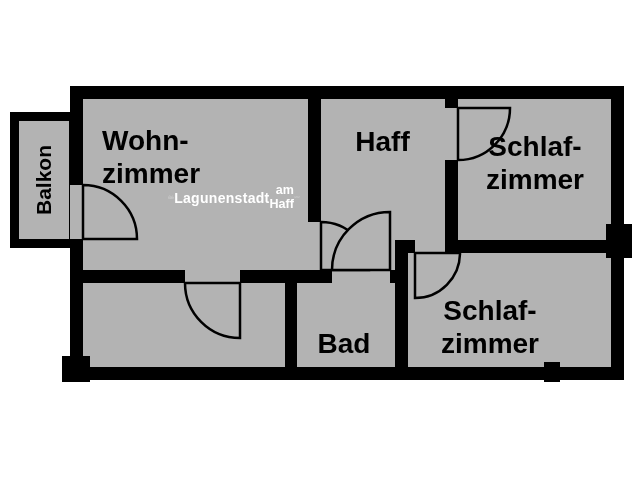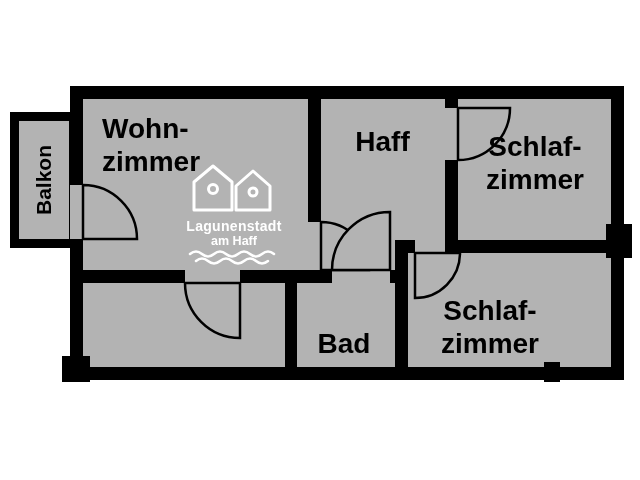--- a/index.html
+++ b/index.html
@@ -43,28 +43,28 @@
     display:flex;align-items:center;justify-content:center;
   }
   #balkon-label span{
     transform:rotate(-90deg);
     font-size:21px;font-weight:bold;color:var(--label-text);
     white-space:nowrap;
   }
   #doors{left:0;top:0;width:640px;height:480px;pointer-events:none;}
   #doors path{fill:var(--room-fill);stroke:var(--wall);stroke-width:2.5;}
   #watermark{
-    left:168px;top:158px;width:132px;
-    display:flex;flex-direction:column;align-items:center;
+    left:168px;top:168px;width:132px;
+    display:flex;flex-direction:row;align-items:center;
     color:var(--watermark);
   }
   #watermark svg{display:block;}
   .wm-stroke{stroke:currentColor;fill:none;}
   #wm-line1{font-size:14px;font-weight:bold;letter-spacing:.3px;margin-top:2px;}
-  #wm-line2{font-size:12.5px;font-weight:bold;margin-top:0;}
+  #wm-line2{font-size:12.5px;font-weight:bold;margin-top:0;text-align:right;}
 </style>
 </head>
 <body>
 
 <div id="plan">
 
   <div class="abs" id="apartment"></div>
 
   <div class="abs" id="balkon"></div>
 
@@ -110,21 +110,21 @@
         <path d="M4 6 Q10 1 16 6 T28 6 T40 6 T52 6 T64 6 T76 6 T88 6"></path>
         <path d="M10 13 Q16 8 22 13 T34 13 T46 13 T58 13 T70 13 T82 13"></path>
       </g>
     </svg>
   </div>
 
   <div class="abs" id="balkon-label">
     <span>Balkon</span>
   </div>
 
-  <div class="abs label" style="left:102px;top:112px;width:170px">
+  <div class="abs label" style="left:102px;top:124px;width:170px">
     <span>Wohn-</span>
     <span>zimmer</span>
   </div>
 
   <div class="abs label center" style="left:330px;top:125px;width:105px">
     <span>Haff</span>
   </div>
 
   <div class="abs label center" style="left:456px;top:130px;width:158px">
     <span>Schlaf-</span>

